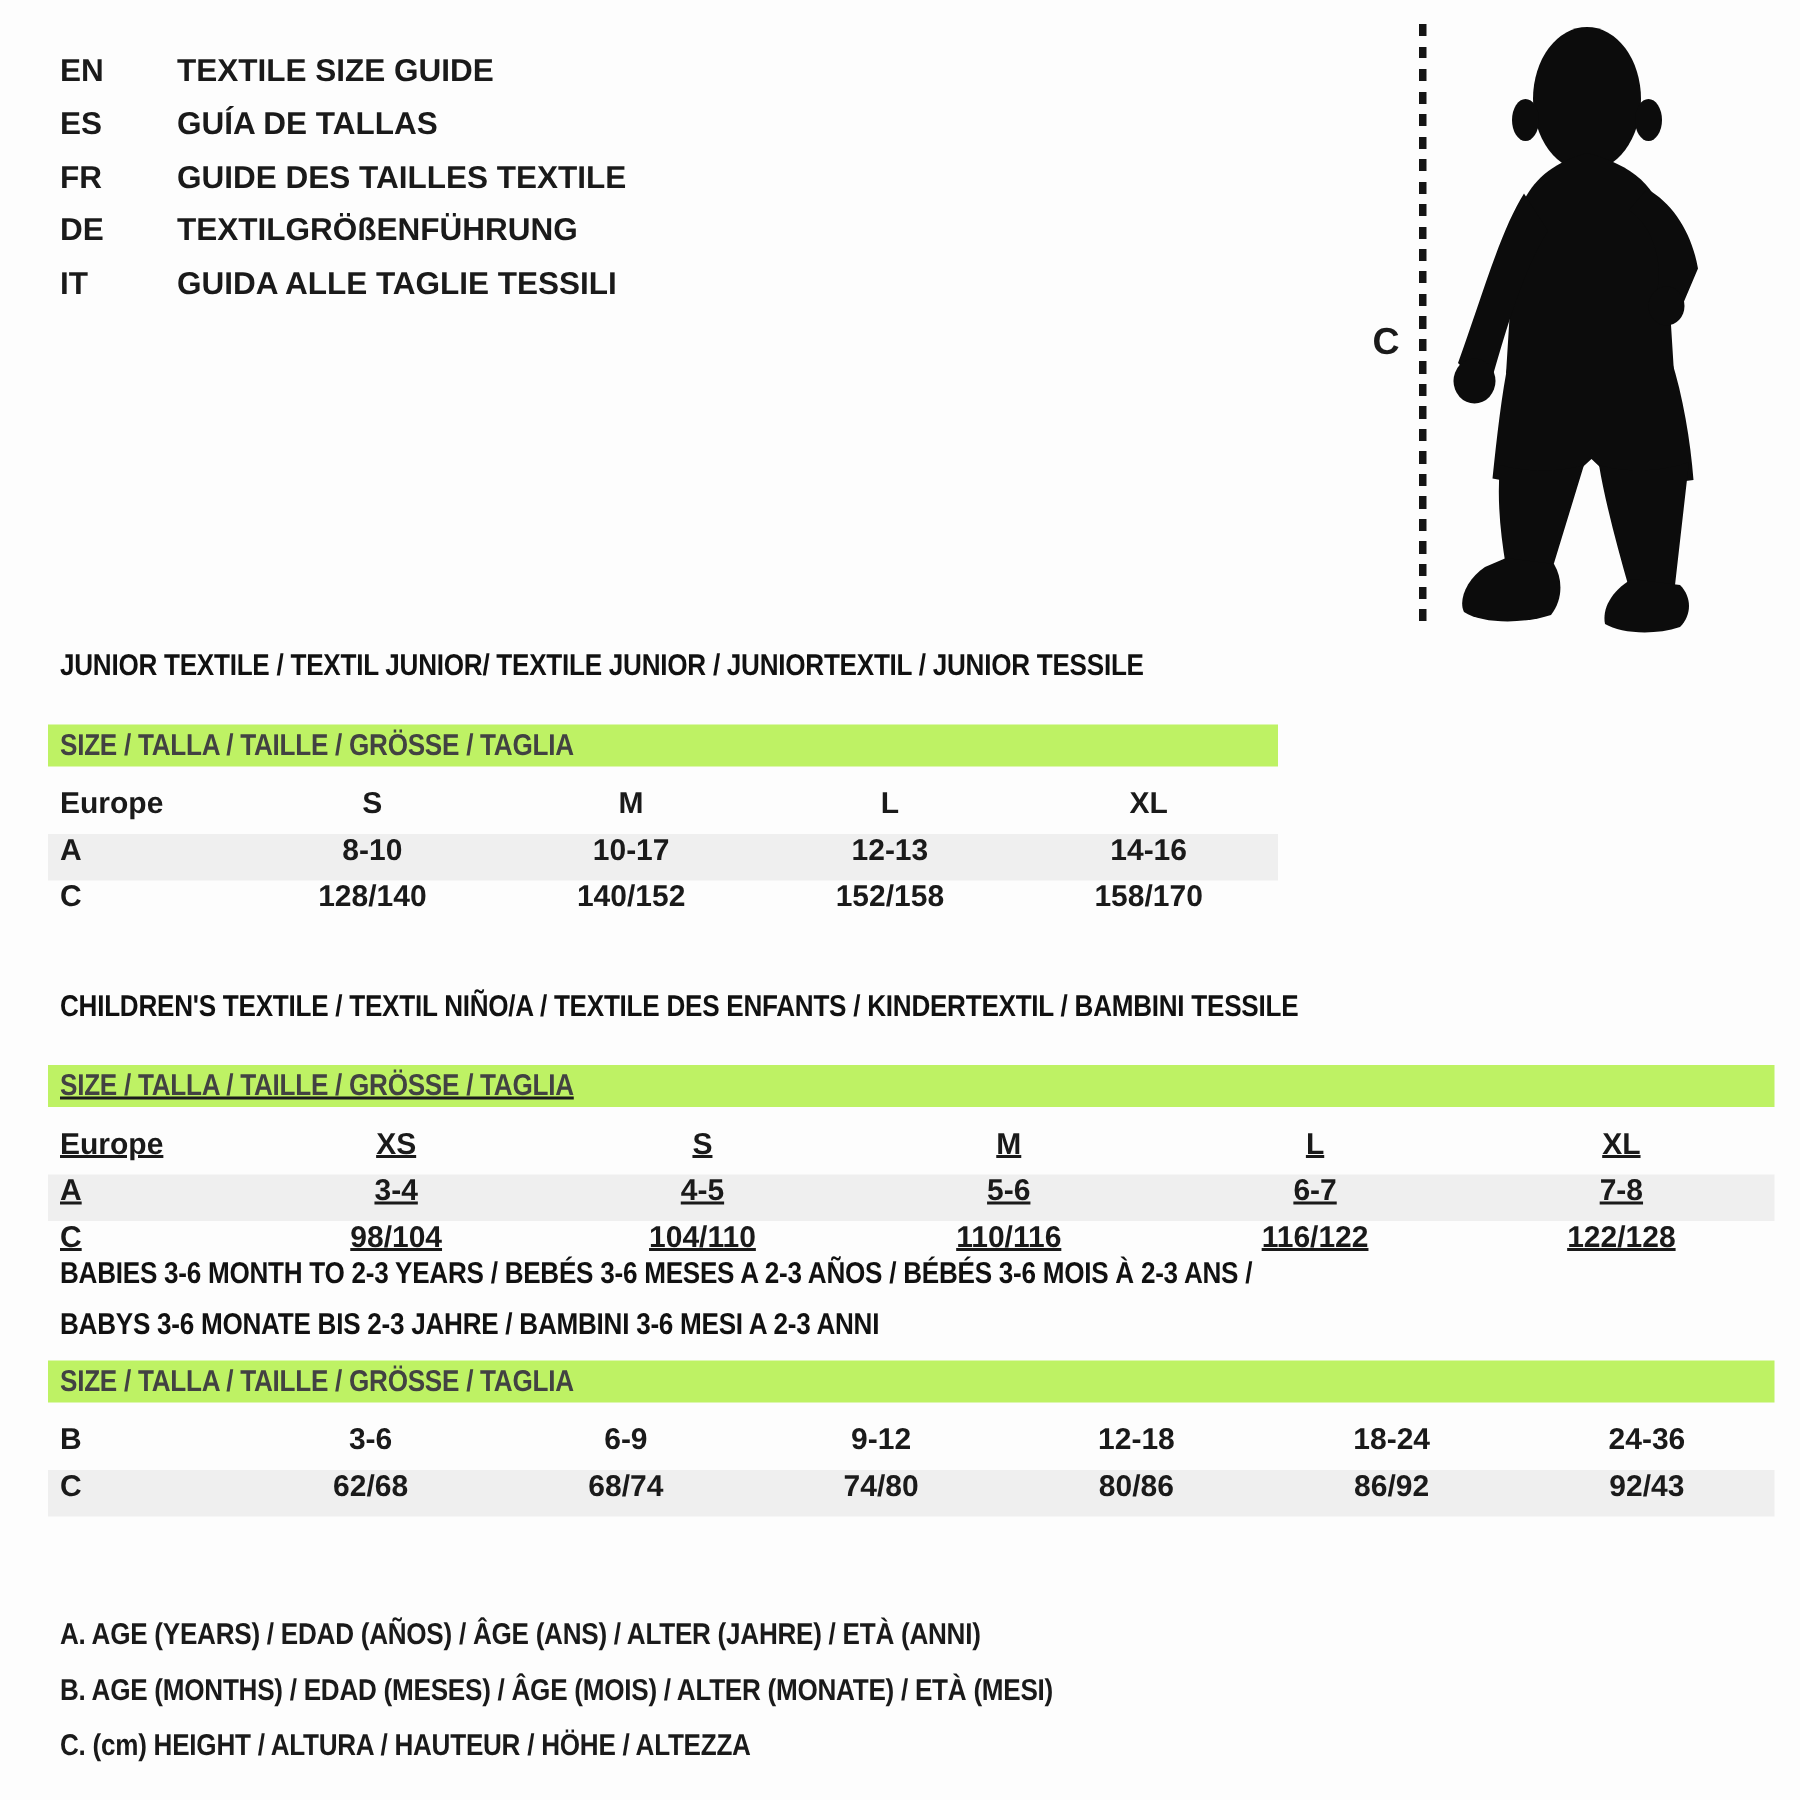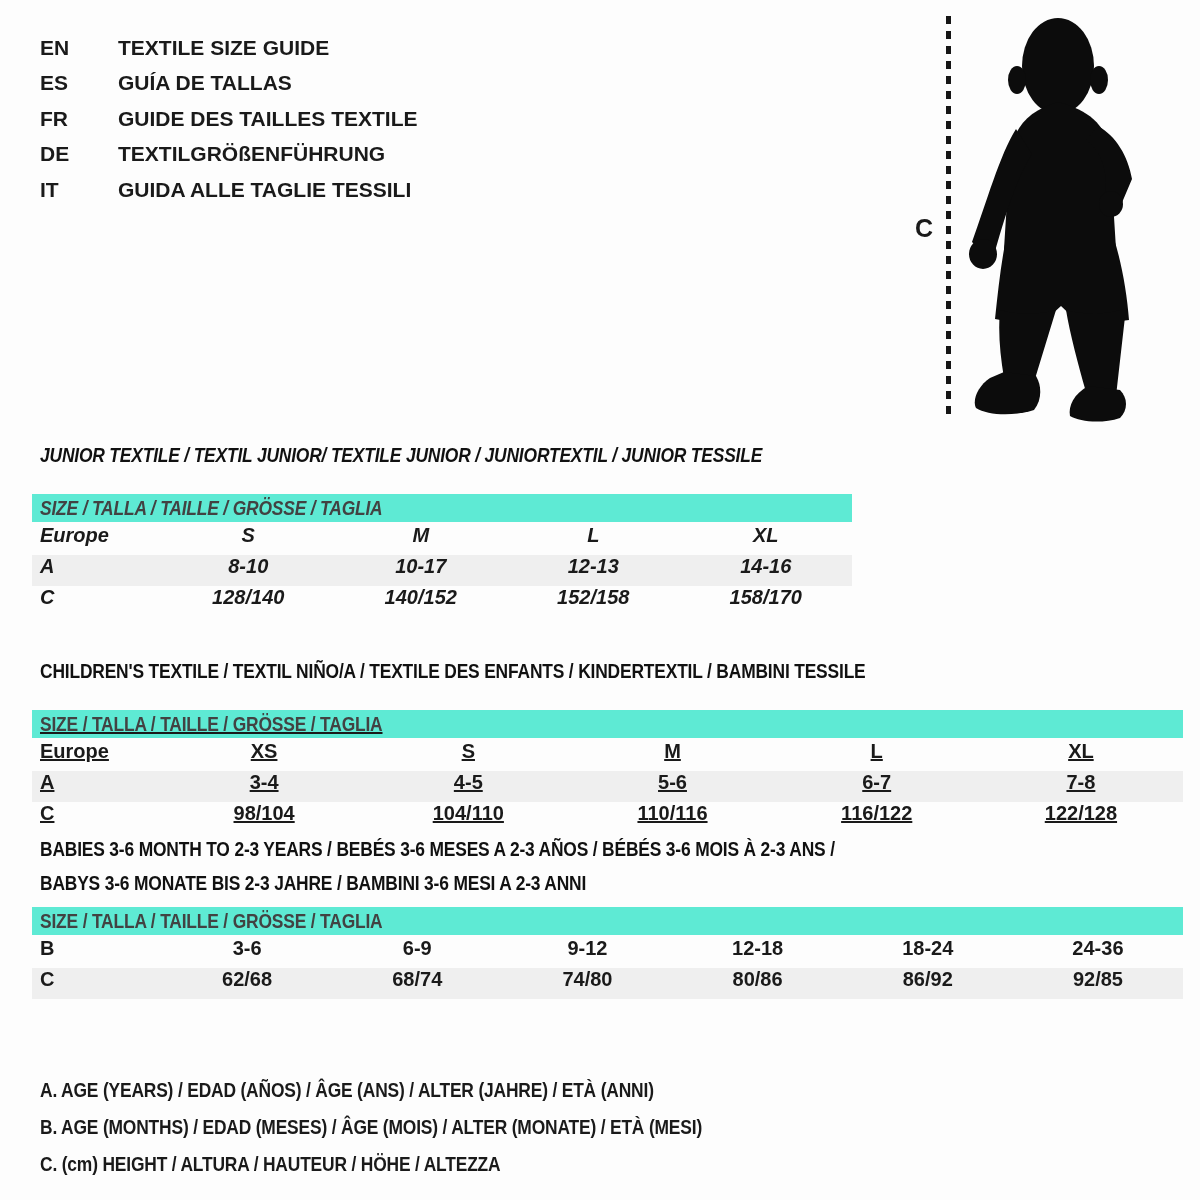--- a/index.html
+++ b/index.html
@@ -32,21 +32,21 @@
   
   .sec{position:absolute;left:32px;}
   .sec-title{padding-left:8px;font-size:20px;line-height:25px;margin-bottom:26px;color:#111;}
   .sec-title.two-line{line-height:34px;margin-bottom:0;}
   .sec-title.last-line{margin-bottom:7px;}
   .table{background:transparent;}
   .w-junior{width:820px;}
   .w-wide{width:1151px;}
   .size-bar{
     height:28px;display:flex;align-items:center;padding-left:8px;
-    background:#5eead4;color:#424242;font-size:20px;margin-bottom:2px;
+    background:#bef264;color:#424242;font-size:20px;margin-bottom:14px;
   }
   .trow{display:flex;align-items:flex-start;height:31px;font-size:20px;}
   .trow.shaded{background:#efefef;}
   .tlabel{flex:0 0 130px;width:130px;padding-left:8px;box-sizing:border-box;}
   .tcell{flex:1;text-align:center;}
 
   
   .legend{position:absolute;left:40px;top:1072px;}
   .legend-line{font-size:20px;line-height:37px;}
 </style>
@@ -98,21 +98,21 @@
       <path d="M48,225 L156,225 C164,250 169,280 171,306 L124,312 L103,292 L80,313 L37,305 C40,277 43,249 48,225 Z"></path>
 
       <path d="M42,296 C60,301 80,301 98,296 L76,368 L46,364 C42,340 40,318 42,296 Z"></path>
       <path d="M46,358 L78,362 C84,372 84,386 76,396 C58,402 30,402 18,394 C14,386 20,372 32,364 Z"></path>
 
       <path d="M108,296 C124,301 150,301 168,294 L158,382 L128,378 C120,350 112,320 108,296 Z"></path>
       <path d="M130,372 L162,376 C170,384 170,396 162,404 C144,410 122,408 112,402 C110,392 116,380 130,372 Z"></path>
     </g>
   </svg>
 
-  <section class="sec" style="top:443px;font-style:italic;">
+  <section class="sec" style="top:432px;">
     <div class="sec-title"><span class="condensed">JUNIOR TEXTILE / TEXTIL JUNIOR/ TEXTILE JUNIOR / JUNIORTEXTIL / JUNIOR TESSILE</span></div>
     <div class="table w-junior">
       <div class="size-bar">
           <span class="condensed">SIZE / TALLA / TAILLE / GRÖSSE / TAGLIA</span>
         </div>
       <div class="trow">
         <div class="tlabel">Europe</div>
         <div class="tcell">S</div>
         <div class="tcell">M</div>
         <div class="tcell">L</div>
@@ -184,21 +184,21 @@
         <div class="tcell">18-24</div>
         <div class="tcell">24-36</div>
       </div>
       <div class="trow shaded">
         <div class="tlabel">C</div>
         <div class="tcell">62/68</div>
         <div class="tcell">68/74</div>
         <div class="tcell">74/80</div>
         <div class="tcell">80/86</div>
         <div class="tcell">86/92</div>
-        <div class="tcell">92/85</div>
+        <div class="tcell">92/43</div>
       </div>
     </div>
   </section>
 
   <section class="legend">
     <div class="legend-line"><span class="condensed">A. AGE (YEARS) / EDAD (AÑOS) / ÂGE (ANS) / ALTER (JAHRE) / ETÀ (ANNI)</span></div>
     <div class="legend-line"><span class="condensed">B. AGE (MONTHS) / EDAD (MESES) / ÂGE (MOIS) / ALTER (MONATE) / ETÀ (MESI)</span></div>
     <div class="legend-line"><span class="condensed">C. (cm) HEIGHT / ALTURA / HAUTEUR / HÖHE / ALTEZZA</span></div>
   </section>
 

